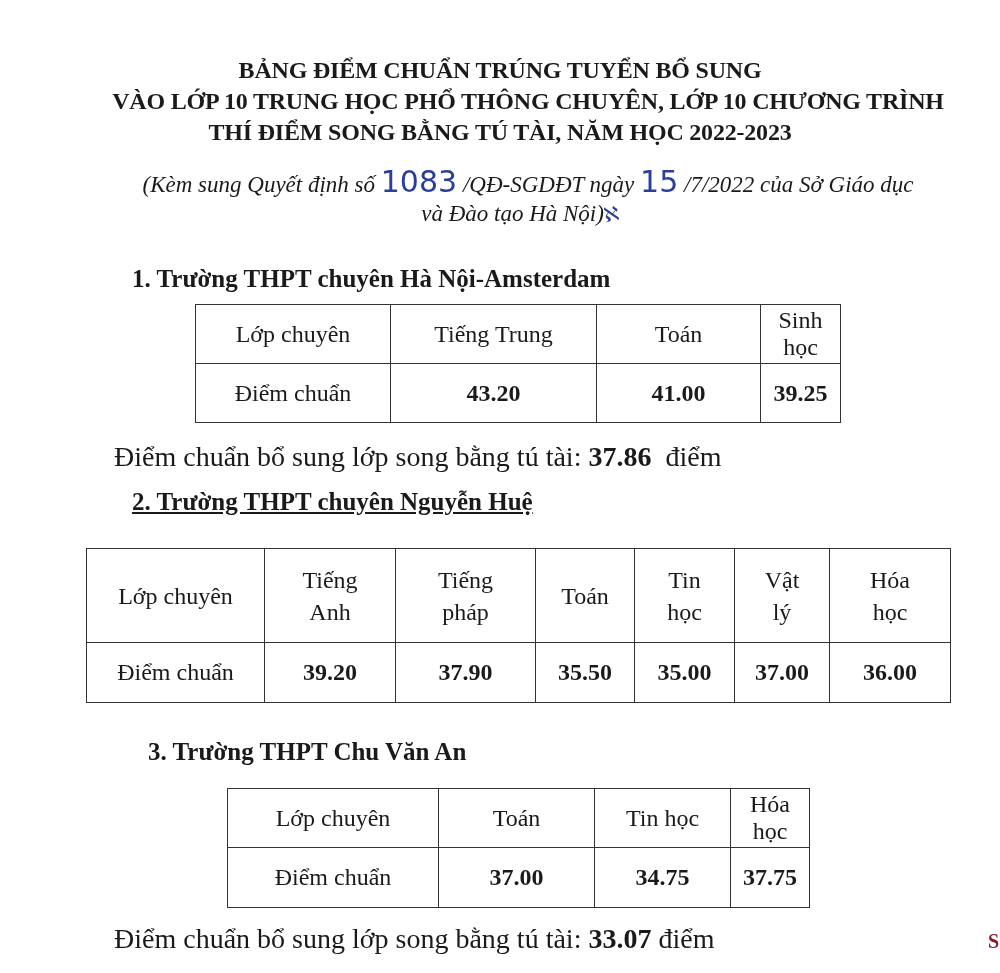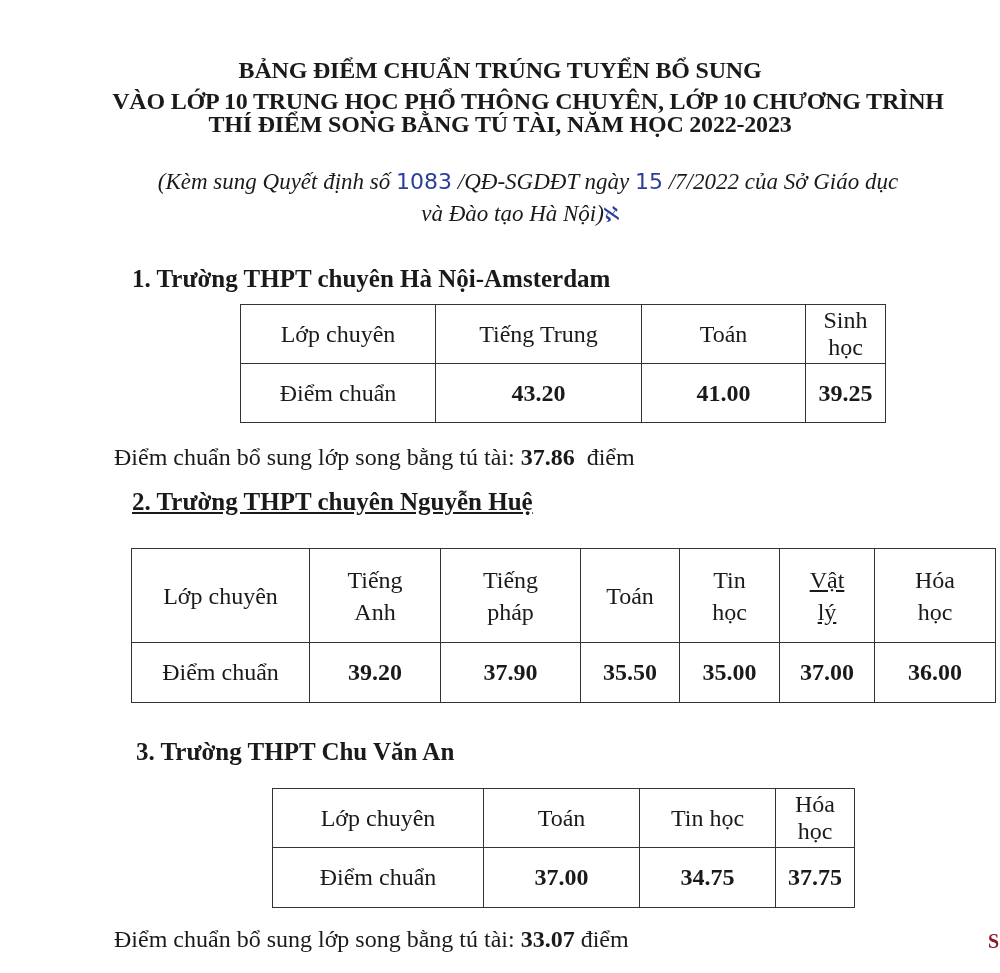--- a/index.html
+++ b/index.html
@@ -8,47 +8,47 @@
     font-family: "Liberation Serif", "DejaVu Serif", serif; color: #1a1a1a;
   }
   .title {
     position: absolute; left: 0; width: 1000px; text-align: center;
     font-weight: bold; font-size: 24px; line-height: 31px; letter-spacing: -0.2px;
   }
   .subtitle {
     position: absolute; left: 0; width: 1000px; text-align: center;
     font-style: italic; font-size: 23px; line-height: 31px;
   }
-  .hand { font-family: "DejaVu Sans", sans-serif; font-style: normal; color: #2a3f9a; font-size: 22px; }
+  .hand { font-family: "DejaVu Sans", sans-serif; font-style: normal; color: #2a3f9a; font-size: 30px; }
   .hand-mark { display: inline-block; color: #2a3f9a; font-family: "DejaVu Sans", sans-serif; font-style: normal; font-size: 20px; transform: rotate(-10deg); }
   .section-heading {
     position: absolute; font-weight: bold; font-size: 25px; line-height: 30px; margin-left: 16px;
   }
   .note {
-    position: absolute; font-size: 24px; line-height: 30px;
+    position: absolute; font-size: 28px; line-height: 30px;
   }
   .note b { font-weight: bold; }
   table.scores {
-    position: absolute; border-collapse: collapse; font-size: 24px; margin-left: 45px;
+    position: absolute; border-collapse: collapse; font-size: 24px;
   }
   table.scores td {
     border: 1.5px solid #333; text-align: center; vertical-align: middle; padding: 0 10px;
   }
   table.scores td.val { font-weight: bold; }
   .red-mark {
     position: absolute; left: 988px; top: 930px; width: 12px; height: 40px;
     color: #8b1a2a; font-size: 20px; font-weight: bold;
   }
 </style>
 </head>
 <body>
 
 <div class="title" style="top:55px;">BẢNG ĐIỂM CHUẨN TRÚNG TUYỂN BỔ SUNG</div>
 <div class="title" style="top:86px; left:28px;">VÀO LỚP 10 TRUNG HỌC PHỔ THÔNG CHUYÊN, LỚP 10 CHƯƠNG TRÌNH</div>
-<div class="title" style="top:109px;text-align:center;">THÍ ĐIỂM SONG BẰNG TÚ TÀI, NĂM HỌC 2022-2023</div>
+<div class="title" style="top:117px;text-align:center;">THÍ ĐIỂM SONG BẰNG TÚ TÀI, NĂM HỌC 2022-2023</div>
 
 <div class="subtitle" style="top:166px; left:28px;">
   <span>(Kèm sung Quyết định số </span><span class="hand">1083</span><span>  /QĐ-SGDĐT ngày </span><span class="hand">15</span><span> /7/2022 của Sở Giáo dục</span>
 </div>
 <div class="subtitle" style="top:198px; left:20px;">
   <span>và Đào tạo Hà Nội)</span><span class="hand-mark">ℵ</span>
 </div>
 
 <div class="section-heading" style="left:116px; top:264px;">1. Trường THPT chuyên Hà Nội-Amsterdam</div>
 <table class="scores" style="left:195px; top:304px; width:646px;">
@@ -73,36 +73,36 @@
 
 <div class="section-heading" style="left:116px; top:487px;text-decoration:underline;">2. Trường THPT chuyên Nguyễn Huệ</div>
 <table class="scores" style="left:86px; top:548px; width:865px;">
   <tbody>
       <tr style="height:94px; line-height:32px;">
     <td style="width:157px;">Lớp chuyên</td>
     <td style="width:110px;"><span>Tiếng</span><br><span>Anh</span></td>
     <td style="width:119px;"><span>Tiếng</span><br><span>pháp</span></td>
     <td style="width:78px;"><span>Toán</span></td>
     <td style="width:79px;"><span>Tin</span><br><span>học</span></td>
-    <td style="width:74px;text-decoration:underline;"><span>Vật</span><br><span>lý</span></td>
+    <td style="width:74px;"><span>Vật</span><br><span>lý</span></td>
     <td><span>Hóa</span><br><span>học</span></td>
   </tr>
   <tr style="height:60px;">
     <td>Điểm chuẩn</td>
     <td class="val">39.20</td>
     <td class="val">37.90</td>
     <td class="val">35.50</td>
     <td class="val">35.00</td>
     <td class="val">37.00</td>
     <td class="val">36.00</td>
   </tr>
 </tbody>
   </table>
 
-<div class="section-heading" style="left:120px; top:737px;">3. Trường THPT Chu Văn An</div>
+<div class="section-heading" style="left:132px; top:737px;">3. Trường THPT Chu Văn An</div>
 <table class="scores" style="left:227px; top:788px; width:583px;">
   <tbody>
       <tr style="height:59px;">
     <td style="width:190px;">Lớp chuyên</td>
     <td style="width:135px;">Toán</td>
     <td style="width:115px;">Tin học</td>
     <td>Hóa học</td>
   </tr>
   <tr style="height:60px;">
     <td>Điểm chuẩn</td>

